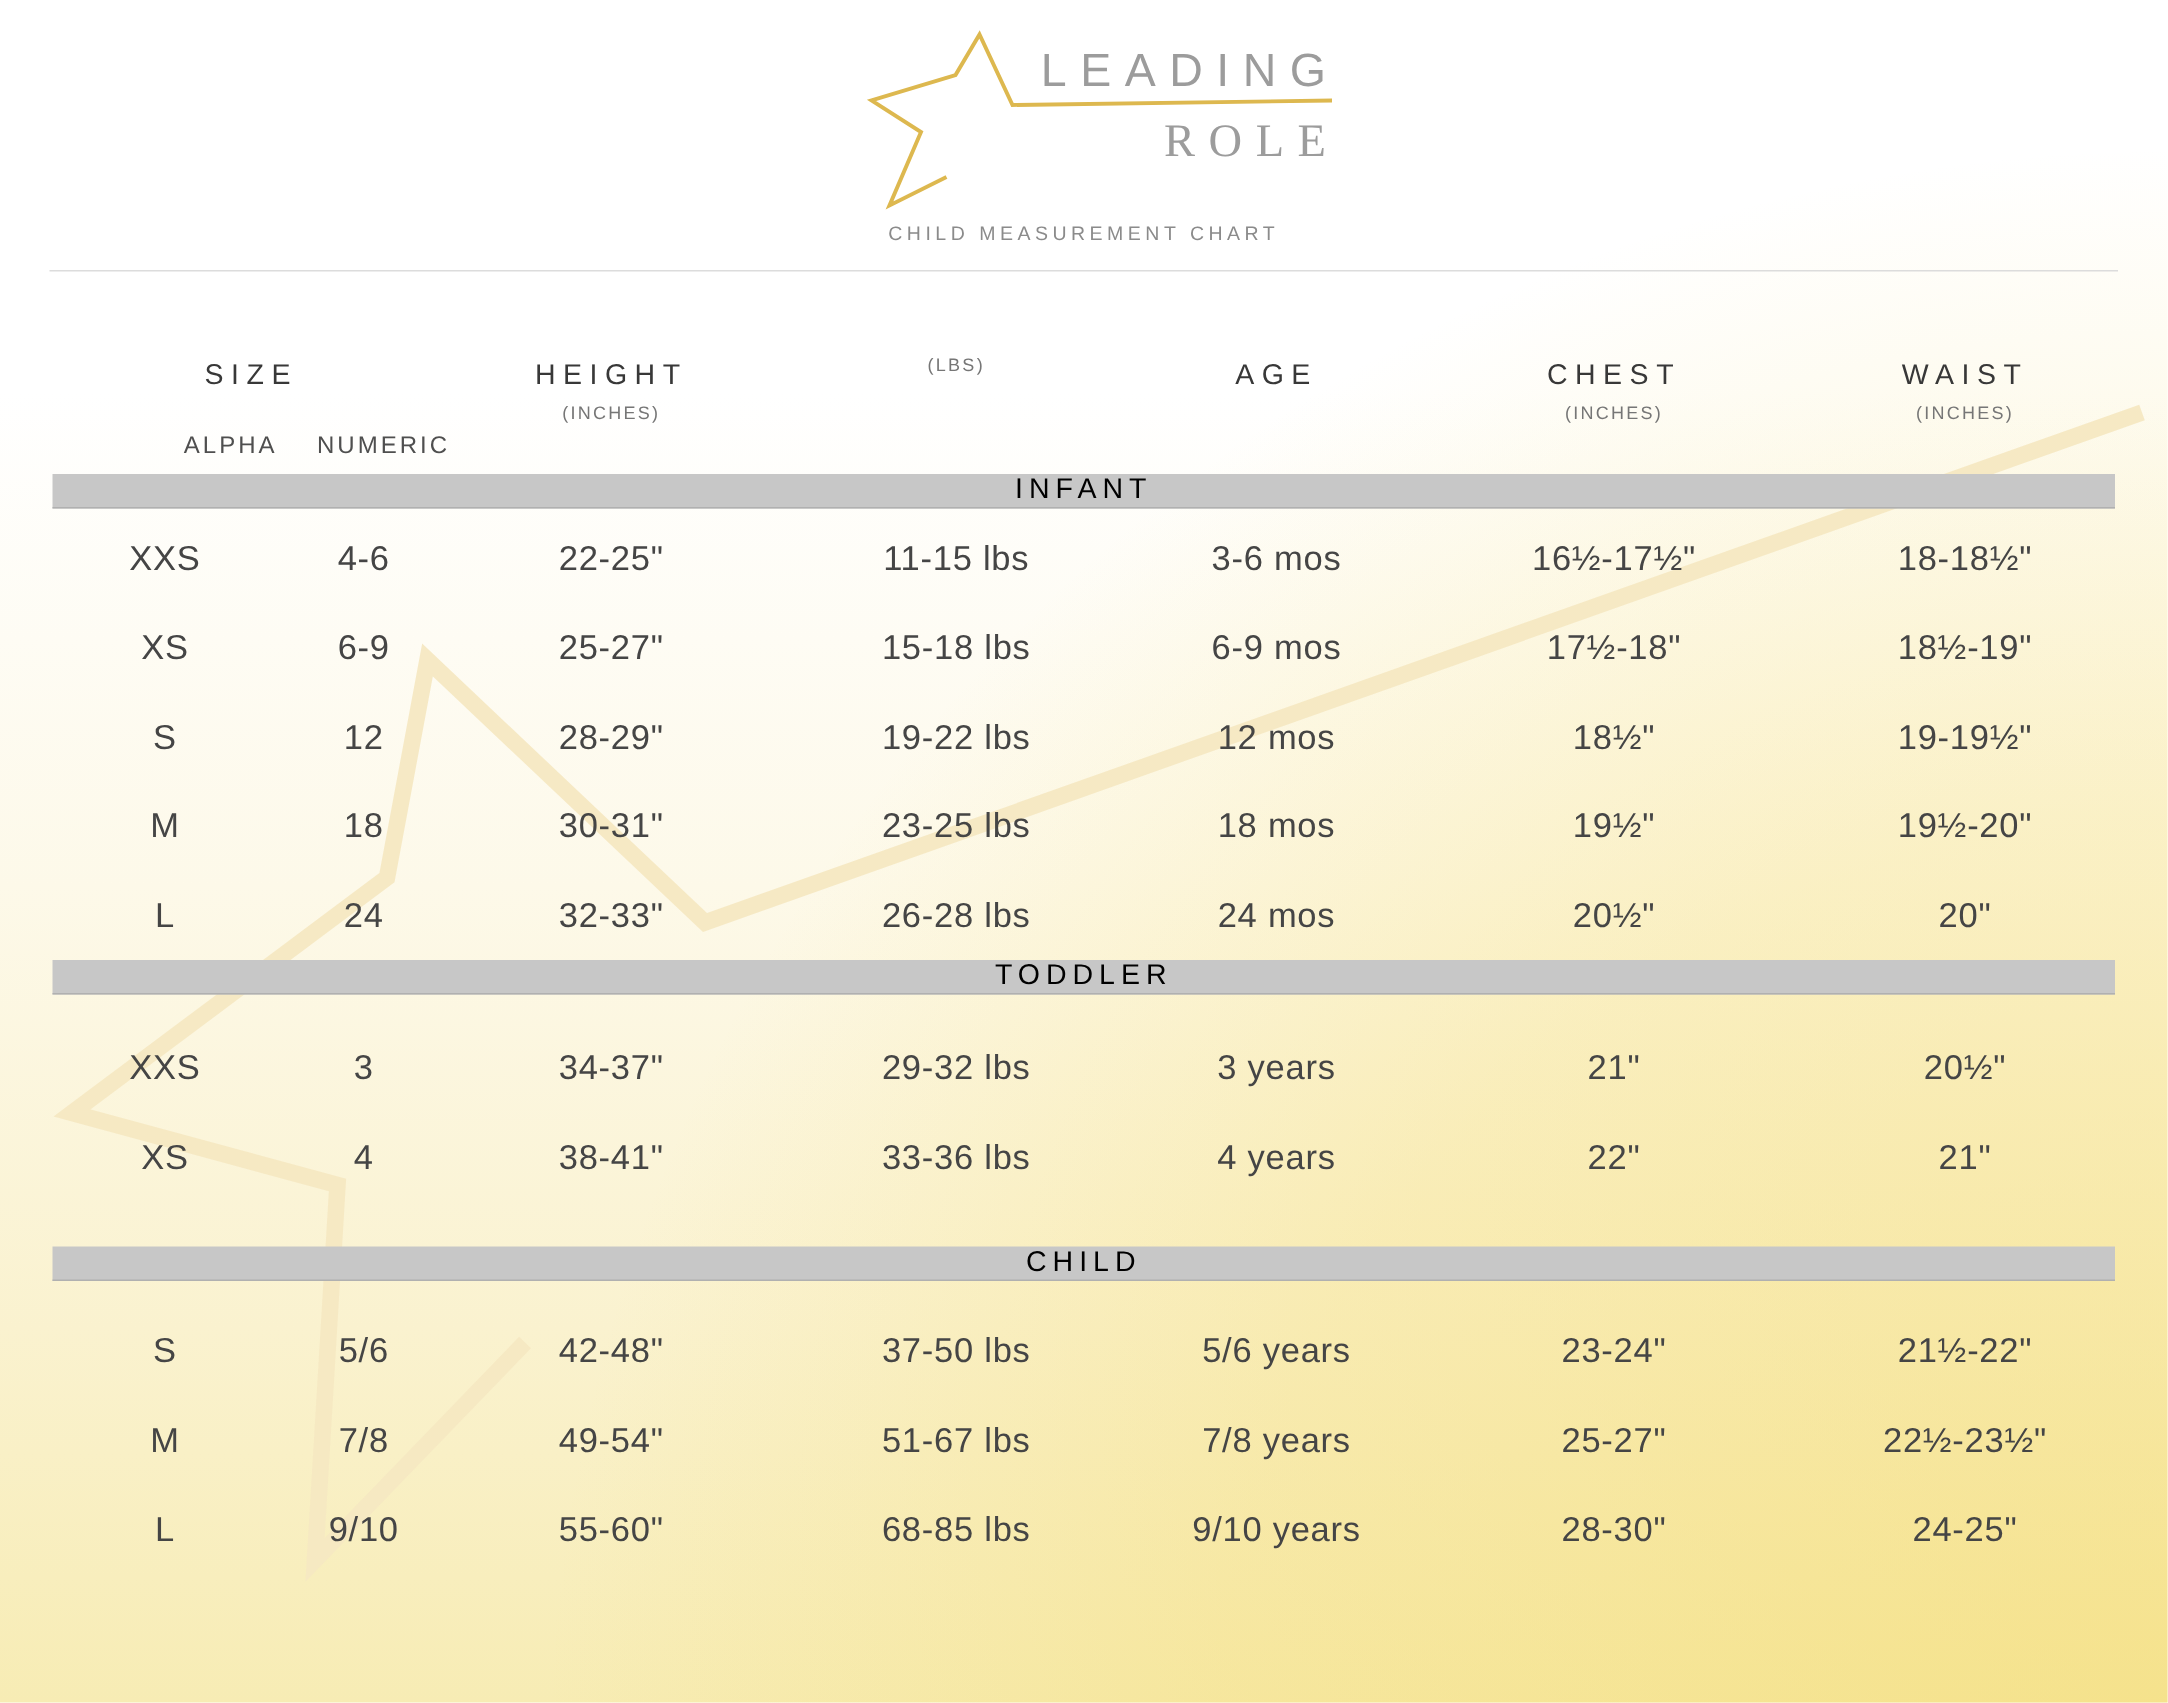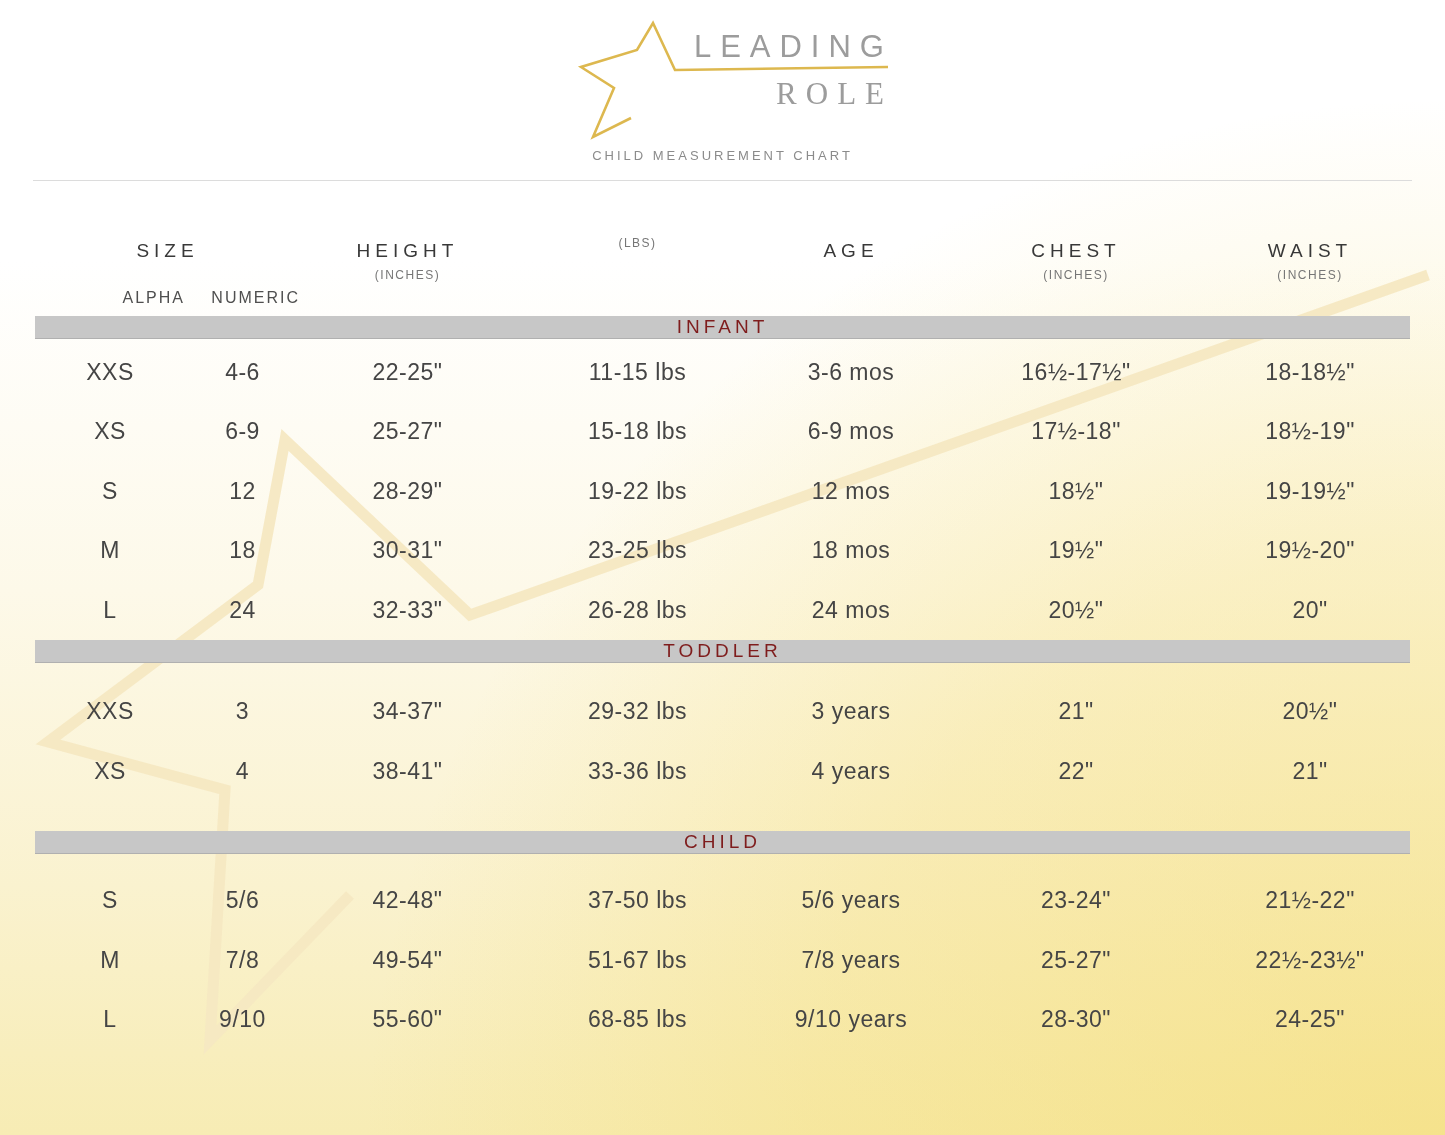--- a/index.html
+++ b/index.html
@@ -29,21 +29,21 @@
   .head-row{padding-top:54px;}
   .hcell{text-align:center;color:#383838;}
   .hcell.size-span{grid-column:1 / span 2;}
   .hlabel{display:block;font-size:19px;letter-spacing:5px;line-height:32px;font-weight:400;}
   .hsub{display:block;font-size:12px;letter-spacing:1.5px;line-height:16px;color:#767676;}
   .subhead-row{margin-top:6px;margin-bottom:9px;}
   .shcell{text-align:right;font-size:16px;letter-spacing:2px;color:#4f4f4f;}
 
   .section-bar{height:22px;background:#c7c7c7;border-bottom:1px solid #b0b0b0;
     display:flex;align-items:center;justify-content:center;
-    font-size:19px;letter-spacing:4px;color:#7f1d1d;}
+    font-size:19px;letter-spacing:4px;color:#000000;}
   .rows .row{height:59.5px;align-items:center;}
   .cell{text-align:center;font-size:23px;letter-spacing:0.5px;color:#454545;font-weight:300;line-height:26px;}
   .sec-infant  .rows{padding-top:3px;}
   .sec-toddler{}
   .sec-toddler .rows{padding-top:19px;}
   .sec-child{margin-top:30px;}
   .sec-child   .rows{padding-top:17px;}
 </style>
 </head>
 <body>

